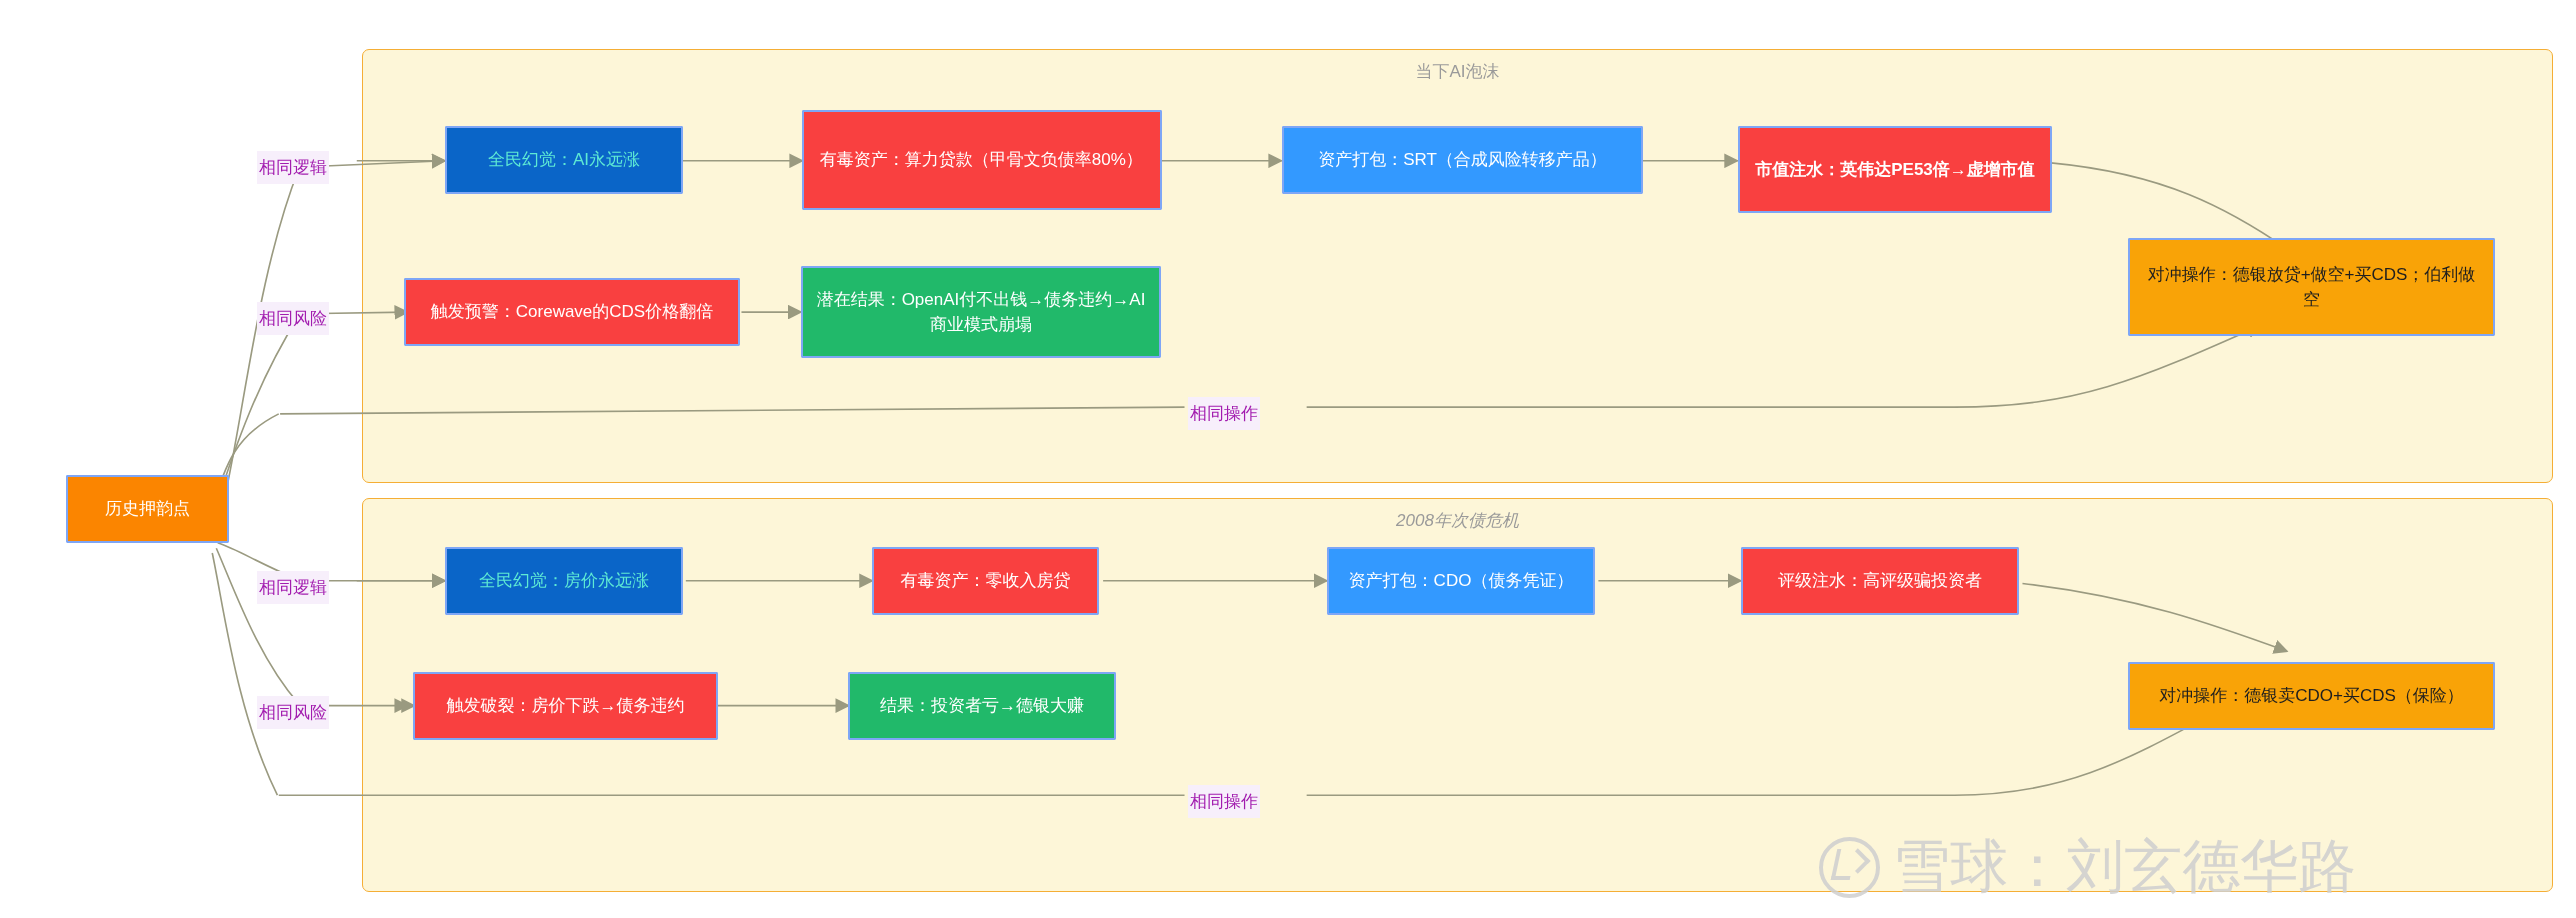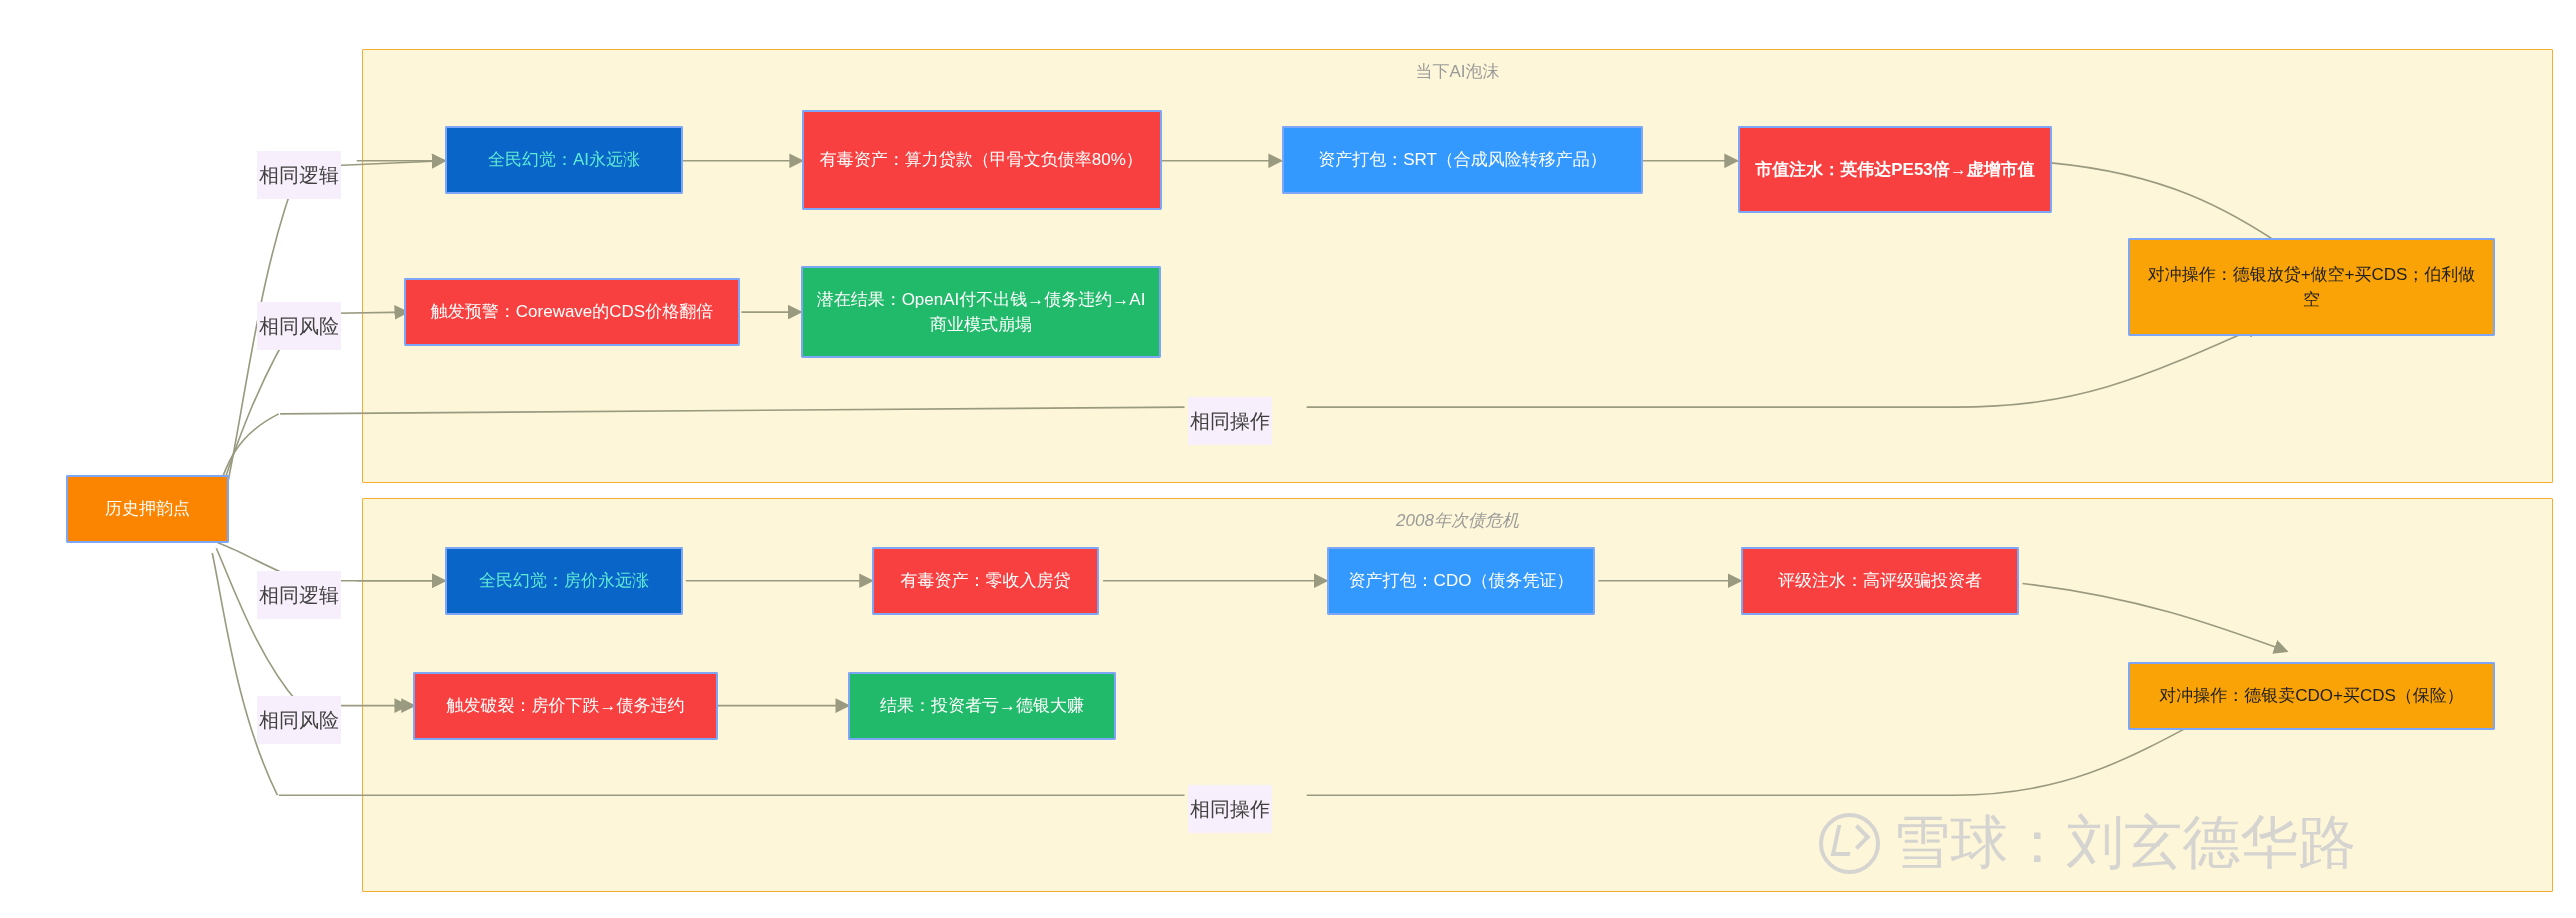--- a/index.html
+++ b/index.html
@@ -21,21 +21,21 @@
     position: absolute;
     left: 0; top: 0;
     width: 2576px;
     height: 918px;
     pointer-events: none;
   }
   .subgraph {
     position: absolute;
     background: #FDF6D8;
     border: 1.4px solid #F5AE35;
-    border-radius: 1px;
+    border-radius: 7px;
     box-sizing: border-box;
   }
   .subgraph-title {
     position: absolute;
     left: 0; right: 0;
     top: 9.5px;
     text-align: center;
     font-size: 17px;
     color: #9a9a9a;
     font-family: "Liberation Sans", "DejaVu Sans", sans-serif;
@@ -57,38 +57,39 @@
   .n-blue-dark { background: #0a65c8; color: #5eead4; }
   .n-blue      { background: #3399FF; color: #ffffff; }
   .n-red       { background: #F94040; color: #ffffff; }
   .n-green     { background: #21B96A; color: #ffffff; }
   .n-orange-dk { background: #FB8500; color: #ffffff; }
   .n-orange-hedge { background: #F9A307; color: #1f1f1f; }
 
   .edge-label {
     position: absolute;
     background: #F7EFFB;
-    color: #404040;
-    font-size: 20px;
+    color: #a21caf;
+    font-size: 17px;
     line-height: 1;
-    padding: 14px 2px;
+    padding: 8px 2px;
     white-space: nowrap;
     font-family: "Liberation Sans", "DejaVu Sans", sans-serif;
   }
   .watermark {
     position: absolute;
     display: flex;
     align-items: center;
     gap: 12.2px;
     color: #cfcfcf;
     font-size: 58px;
     font-family: "Liberation Sans", "DejaVu Sans", sans-serif;
     white-space: nowrap;
     opacity: 0.85;
     pointer-events: none;
+    margin-top: 24px;
   }
   .wm-logo {
     width: 53px; height: 53px;
     border: 4.1px solid #cfcfcf;
     border-radius: 50%;
     position: relative;
     flex: none;
   }
   .wm-logo::before {
     content: "";

